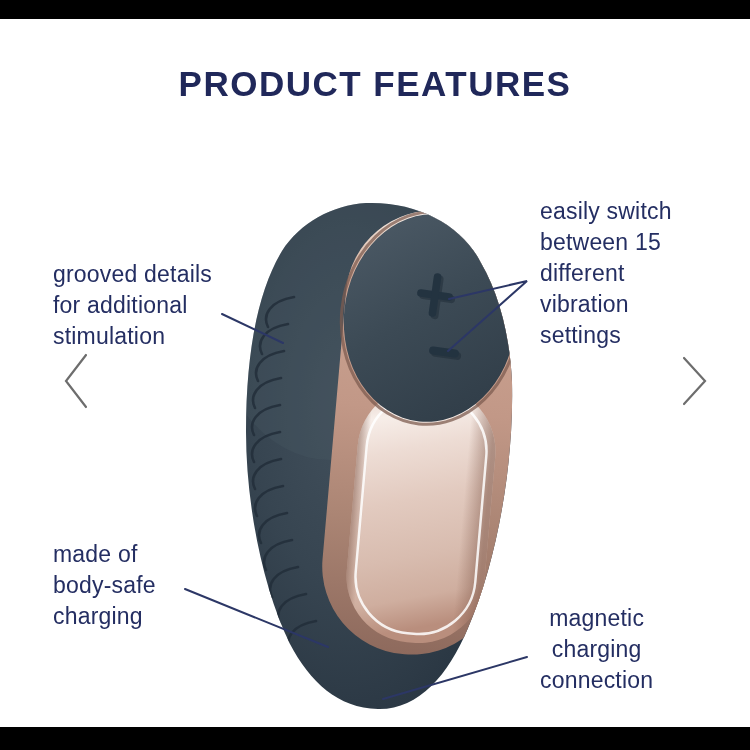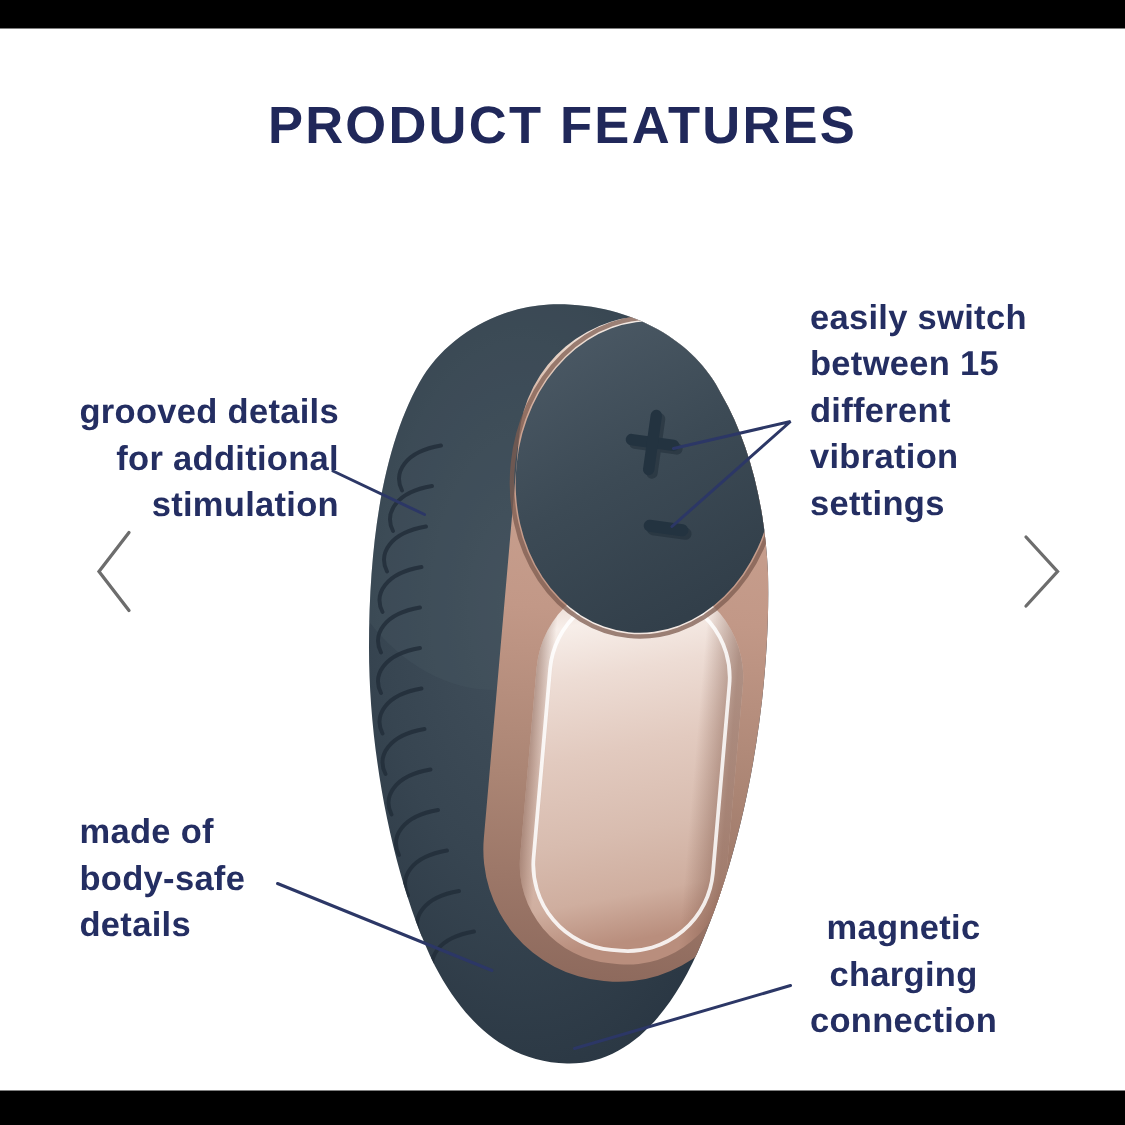--- a/index.html
+++ b/index.html
@@ -8,24 +8,24 @@
     font-family:"Liberation Sans",sans-serif;
   }
   .bar{position:absolute;left:0;width:100%;background:#000;}
   .bar.top{top:0;height:19px;}
   .bar.bottom{bottom:0;height:23px;}
   .title{
     position:absolute;top:64px;left:0;width:100%;text-align:center;
     font-size:35px;font-weight:700;letter-spacing:1.5px;color:#20285a;
   }
   .feature{
-    position:absolute;font-size:23px;line-height:31px;font-weight:700;
+    position:absolute;font-size:23px;line-height:31px;font-weight:400;
     color:#242e62;white-space:pre-line;letter-spacing:0.2px;
   }
-  #f-grooves{left:53px;top:259px;text-align:right;}
+  #f-grooves{left:53px;top:259px;}
   #f-settings{left:540px;top:196px;}
   #f-silicone{left:53px;top:539px;}
   #f-charging{left:540px;top:603px;text-align:center;}
   .nav{
     position:absolute;background:none;border:none;padding:0;margin:0;cursor:pointer;
   }
   .nav.prev{left:60px;top:351px;width:30px;height:60px;}
   .nav.next{left:681px;top:354px;width:28px;height:54px;}
   .nav svg{display:block;width:100%;height:100%;}
   svg.product{position:absolute;left:0;top:0;width:750px;height:750px;}
@@ -147,21 +147,21 @@
   <div class="feature" id="f-grooves">grooved details
 for additional
 stimulation</div>
   <div class="feature" id="f-settings">easily switch
 between 15
 different
 vibration
 settings</div>
   <div class="feature" id="f-silicone">made of
 body-safe
-details</div>
+charging</div>
   <div class="feature" id="f-charging">magnetic
 charging
 connection</div>
 
   <button class="nav prev">
     <svg viewBox="0 0 30 60">
       <polyline points="26,4 6,30 26,56" fill="none" stroke="#6d6d6d" stroke-width="2.2" stroke-linecap="round"></polyline>
     </svg>
   </button>
   <button class="nav next">

